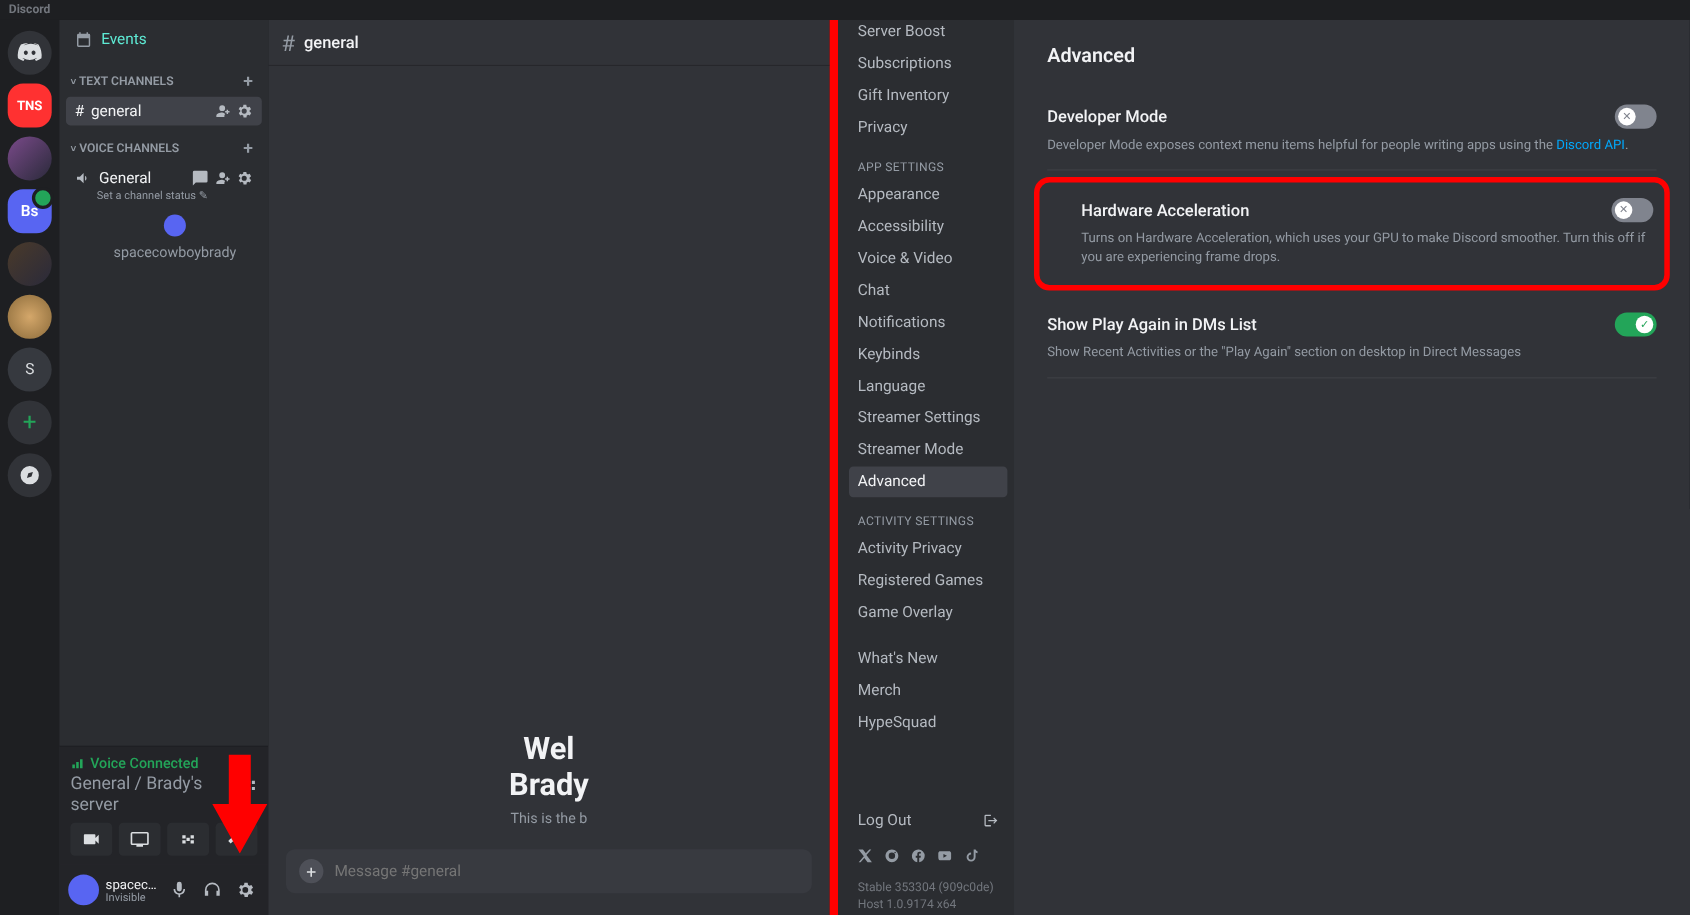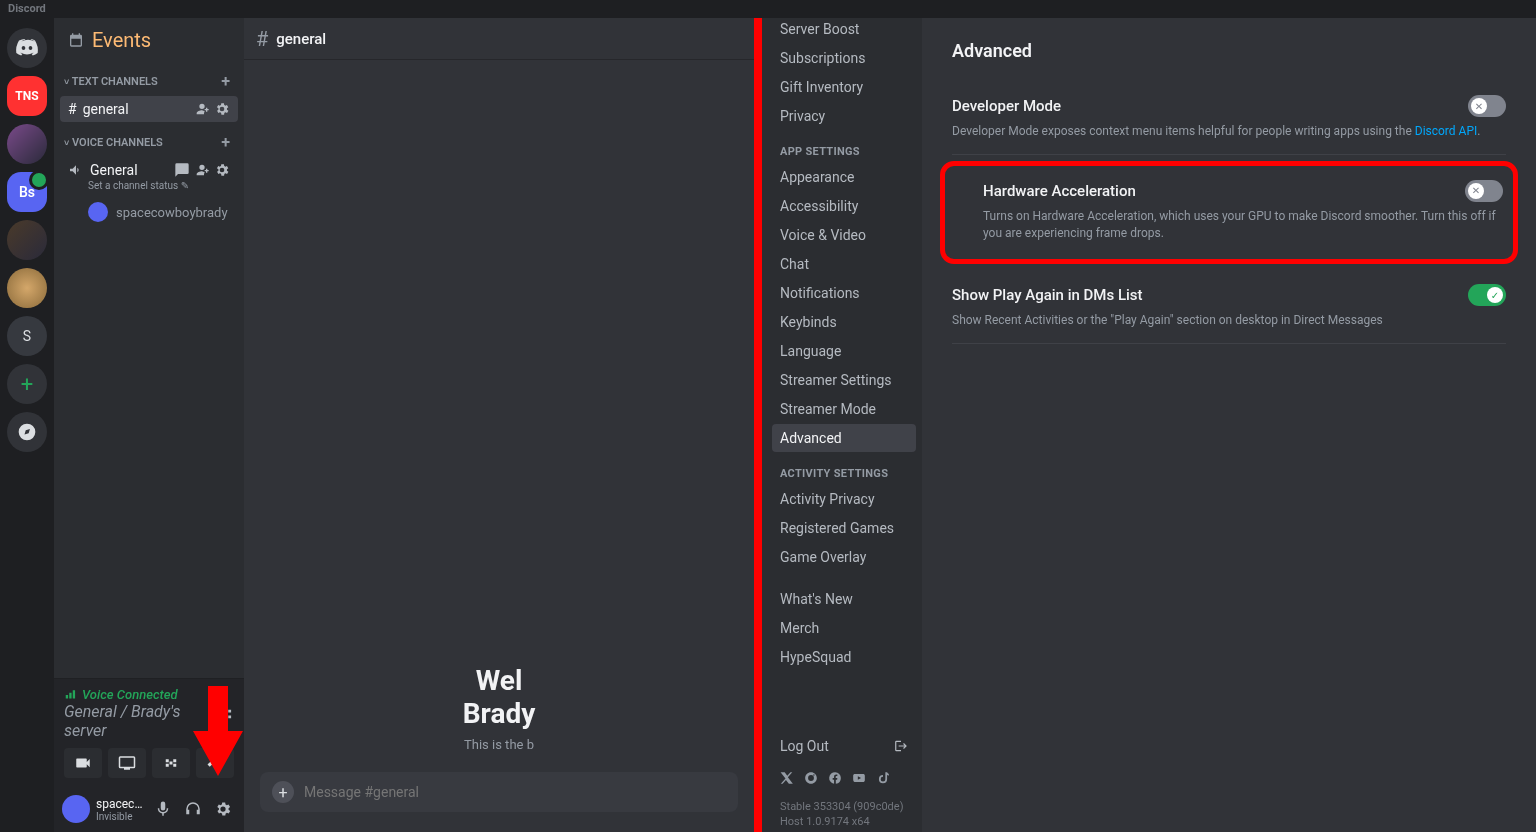--- a/index.html
+++ b/index.html
@@ -13,29 +13,29 @@
 .server-bubble.img1 { background: linear-gradient(135deg,#7a4a8a,#2a2a3a); }
 .server-bubble.bs { background: #5865f2; color: #fff; font-size: 14px; font-weight: 600; border-radius: 14px; position: relative; }
 .server-bubble.bs::after { content: ""; position: absolute; top: -2px; right: -2px; width: 14px; height: 14px; background: #23a559; border-radius: 50%; border: 3px solid #1e1f22; }
 .server-bubble.img2 { background: linear-gradient(135deg,#4a3a2a,#2a2a3a); }
 .server-bubble.img3 { background: radial-gradient(circle,#d4a76a,#8a6a3a); }
 .server-bubble.s { background: #36393f; color: #dbdee1; font-size: 14px; }
 .server-bubble.add { background: #313338; color: #23a559; font-size: 22px; }
 .server-bubble.explore { background: #313338; color: #dbdee1; }
 .channel-sidebar { width: 190px; background: #2b2d31; display: flex; flex-direction: column; }
 .server-header { height: 42px; display: flex; align-items: center; justify-content: space-between; padding: 0 14px; font-weight: 600; font-size: 14px; border-bottom: 1px solid #1f2023; cursor: pointer; color: #f2f3f5; }
-.events-row { display: flex; align-items: center; gap: 8px; padding: 10px 14px; color: #fdba74; font-size: 20px; cursor: pointer; }
+.events-row { display: flex; align-items: center; gap: 8px; padding: 10px 14px; color: #5eead4; font-size: 14px; cursor: pointer; }
 .cat-header { display: flex; align-items: center; justify-content: space-between; padding: 10px 14px 4px 10px; font-size: 11px; font-weight: 600; color: #949ba4; cursor: pointer; }
 .cat-header .plus { font-size: 16px; }
 .channel-item { display: flex; align-items: center; gap: 6px; padding: 5px 8px; margin: 1px 6px; border-radius: 4px; font-size: 14px; color: #949ba4; cursor: pointer; position: relative; }
 .channel-item.selected { background: #404249; color: #f2f3f5; }
 .channel-item .icons-right { margin-left: auto; display: flex; gap: 4px; color: #b5bac1; }
 .vc-name { display: flex; align-items: center; gap: 6px; font-size: 14px; color: #f2f3f5; }
 .vc-status { font-size: 10px; color: #949ba4; padding-left: 20px; }
-.vc-user { display: flex; align-items: center; gap: 8px; padding: 4px 8px 4px 28px; margin: 1px 6px; font-size: 13px; color: #949ba4; cursor: pointer; }
+.vc-user { display: flex; align-items: center; gap: 8px; padding: 4px 8px 4px 28px; margin: 1px 6px; font-size: 13px; color: #949ba4; cursor: pointer; flex-direction: column; }
 .vc-avatar { width: 20px; height: 20px; border-radius: 50%; background: #5865f2; }
 .voice-panel { margin-top: auto; padding: 8px 10px; border-top: 1px solid #1f2023; background: #232428; }
 .voice-status { color: #23a559; font-size: 13px; font-weight: 500; display: flex; align-items: center; gap: 4px; }
 .voice-sub { font-size: 16px; color: #949ba4; }
 .voice-actions { display: flex; gap: 6px; margin-top: 8px; }
 .va-btn { flex: 1; height: 30px; background: #2b2d31; border-radius: 4px; display: flex; align-items: center; justify-content: center; color: #dbdee1; cursor: pointer; }
 .user-panel { height: 46px; background: #232428; display: flex; align-items: center; padding: 0 8px; gap: 6px; }
 .user-avatar { width: 28px; height: 28px; border-radius: 50%; background: #5865f2; }
 .user-info { display: flex; flex-direction: column; flex: 1; min-width: 0; }
 .user-name { font-size: 12px; color: #f2f3f5; white-space: nowrap; overflow: hidden; text-overflow: ellipsis; }
@@ -53,21 +53,21 @@
 .chat-input .plus-circle { width: 22px; height: 22px; border-radius: 50%; background: #4e5058; color: #dbdee1; display: flex; align-items: center; justify-content: center; font-size: 16px; cursor: pointer; }
 .chat-input input { flex: 1; background: transparent; border: none; outline: none; color: #dbdee1; font-size: 14px; }
 .red-arrow { position: absolute; left: 188px; top: 686px; width: 60px; height: 90px; z-index: 50; pointer-events: none; }
 .divider { width: 8px; background: #ff0000; height: 100%; }
 .right-panel { display: flex; flex: 1; height: 100%; background: #313338; }
 .settings-nav { width: 160px; background: #2b2d31; padding: 14px 6px 14px 10px; overflow-y: auto; font-size: 14px; }
 .settings-nav::-webkit-scrollbar { width: 0; }
 .nav-item { padding: 6px 8px; margin: 1px 0; border-radius: 4px; color: #b5bac1; cursor: pointer; font-size: 14px; }
 .nav-item.selected { background: #404249; color: #f2f3f5; }
 .nav-item.logout { display: flex; align-items: center; justify-content: space-between; margin-top: 48px; }
-.nav-cat { font-size: 11px; font-weight: 700; color: #949ba4; padding: 14px 8px 4px; letter-spacing: 0.3px; }
+.nav-cat { font-size: 11px; font-weight: 400; color: #949ba4; padding: 14px 8px 4px; letter-spacing: 0.3px; }
 .nav-spacer { height: 12px; }
 .social-row { display: flex; gap: 10px; padding: 10px 8px; color: #949ba4; }
 .version-info { font-size: 11px; color: #72767d; padding: 4px 8px; line-height: 1.4; }
 .settings-content { flex: 1; padding: 40px 30px; background: #313338; overflow-y: auto; }
 .settings-title { font-size: 18px; font-weight: 600; color: #f2f3f5; margin-bottom: 20px; }
 .setting-block { padding: 14px 0; border-bottom: 1px solid #3f4147; }
 .setting-row { display: flex; align-items: center; justify-content: space-between; }
 .setting-label { font-size: 15px; font-weight: 500; color: #f2f3f5; }
 .setting-desc { font-size: 12px; color: #949ba4; margin-top: 6px; line-height: 1.4; }
 .setting-desc a { color: #00a8fc; text-decoration: none; }
@@ -154,21 +154,21 @@
         </span>
       </div>
       <div class="vc-status">Set a channel status ✎</div>
     </div>
     <div class="vc-user">
       <div class="vc-avatar"></div>
       <span>spacecowboybrady</span>
     </div>
 
     <div class="voice-panel">
-      <div style="display:flex; align-items:center; justify-content:center;font-style:italic;">
+      <div style="display:flex; align-items:center; justify-content:center;">
         <div>
           <div class="voice-status">
             <svg width="14" height="14" viewBox="0 0 24 24" fill="#23a559">
                 <path d="M3 18h4v-6H3v6zm6 0h4V8H9v10zm6 0h4V4h-4v14z"></path>
               </svg>
             <span>Voice Connected</span>
           </div>
           <div class="voice-sub">General / Brady's server</div>
         </div>
         <svg width="18" height="18" viewBox="0 0 24 24" fill="#b5bac1" style="cursor:pointer">

